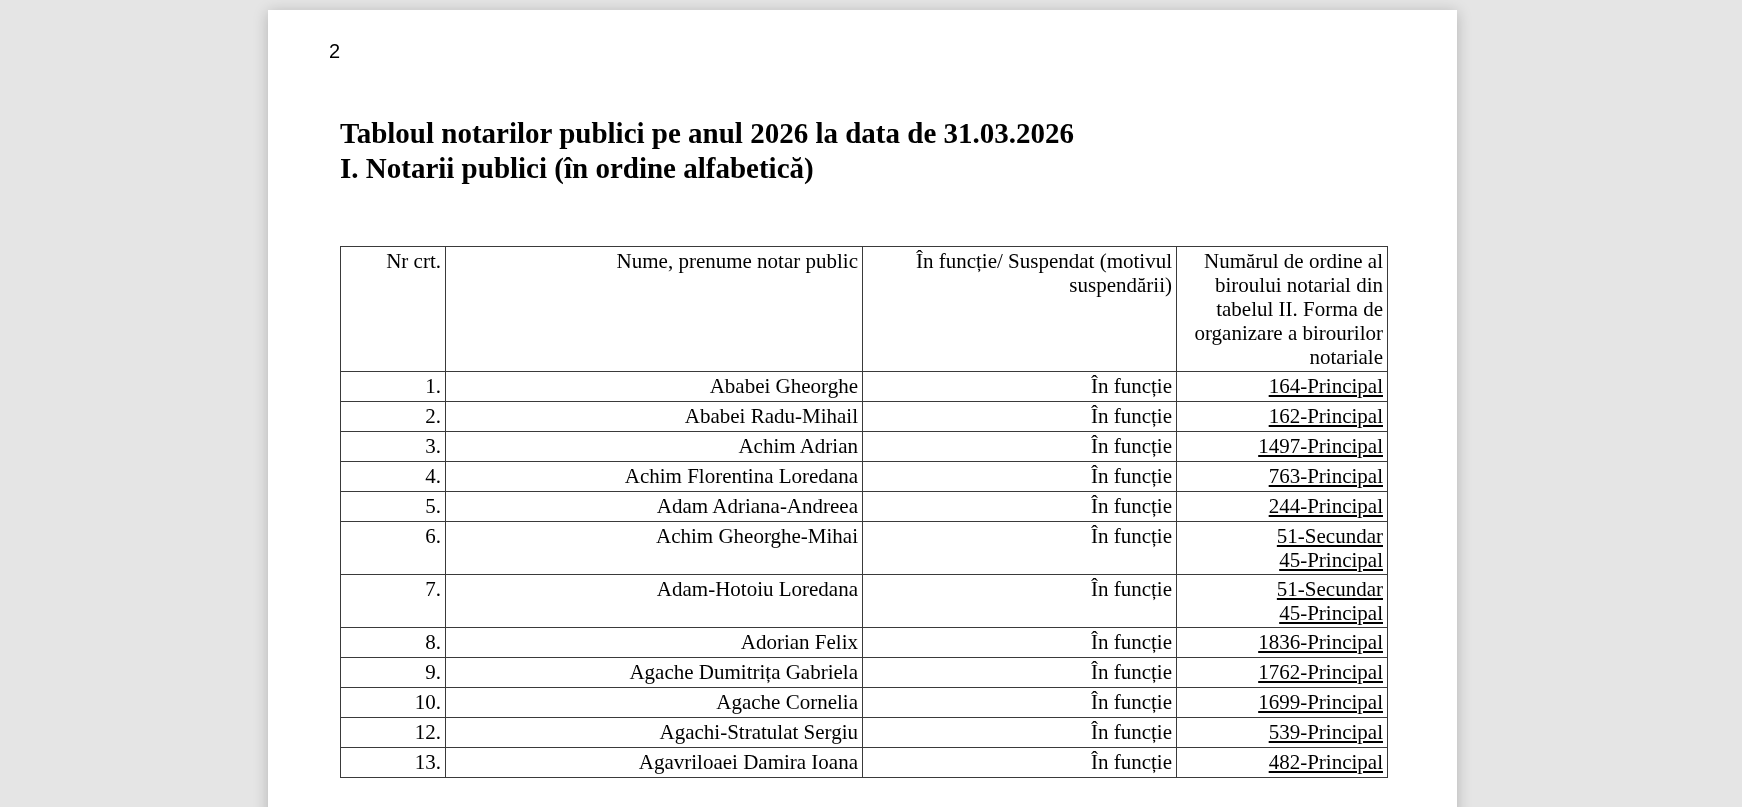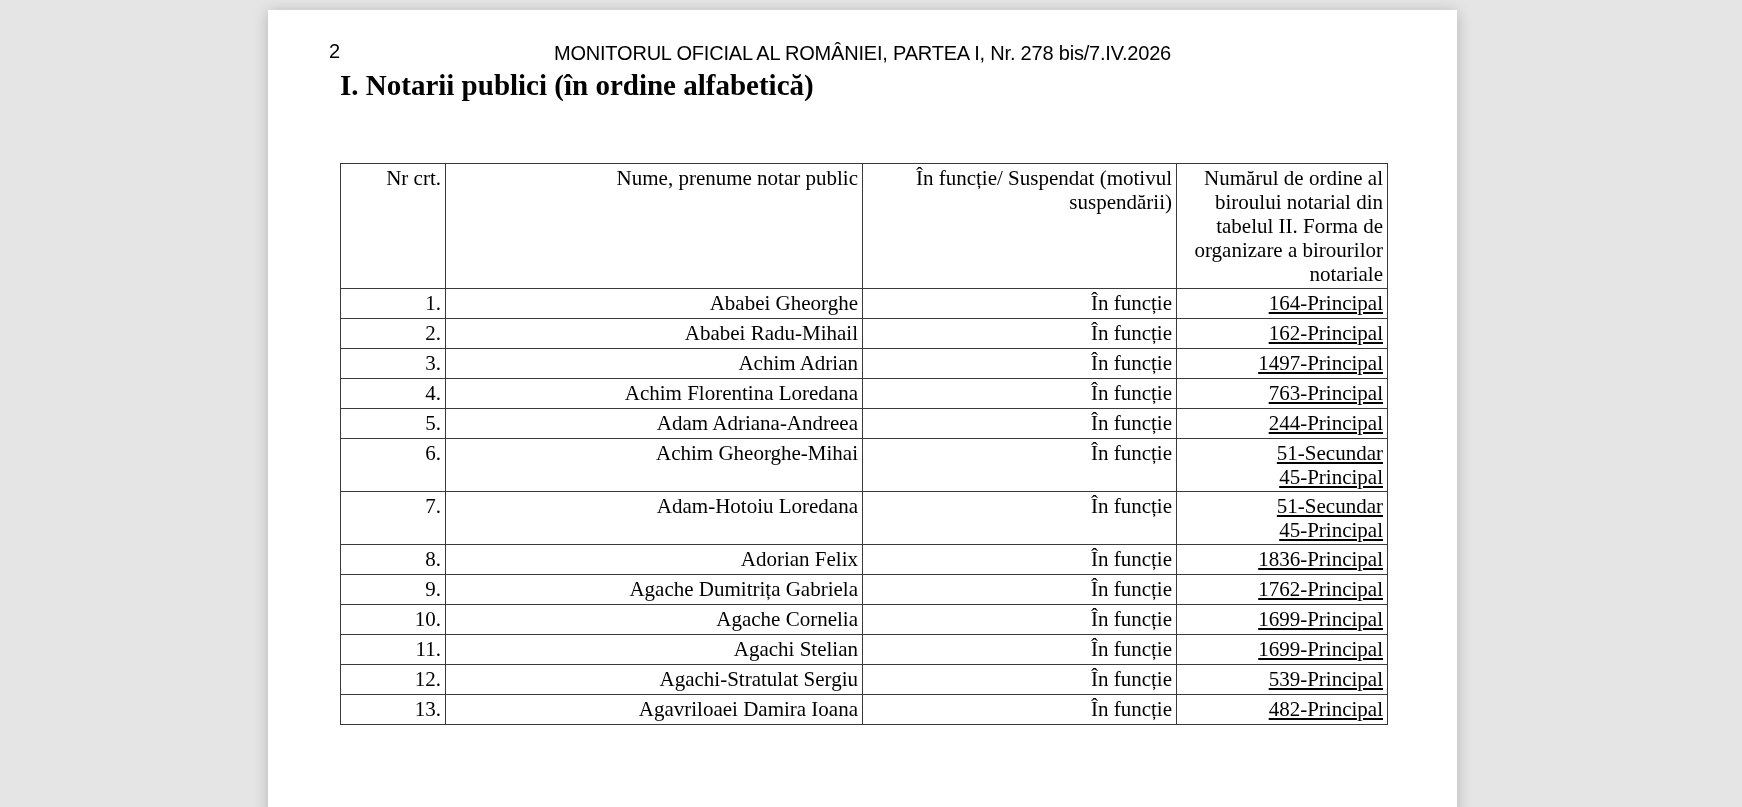--- a/index.html
+++ b/index.html
@@ -76,25 +76,25 @@
   .notary-table tbody tr { height: 30px; }
   .col-office { white-space: pre-line; text-decoration: underline; }
 </style>
 </head>
 <body>
 
 <div class="paper">
 
   <div class="page-header">
     <span class="page-number">2</span>
-    <div class="running-title">MONITORUL OFICIAL AL ROMÂNIEI, PARTEA I, Nr. 278 bis/7.IV.2026</div>
   </div>
 
   <div class="content">
 
+    <div class="doc-title">Tabloul notarilor publici pe anul 2026 la data de 31.03.2026</div>
 
     <div class="doc-subtitle">I. Notarii publici (în ordine alfabetică)</div>
 
     <table class="notary-table">
       <colgroup>
         <col class="c-nr">
           <col class="c-name">
           <col class="c-status">
           <col class="c-office">
       </colgroup>
@@ -163,26 +163,20 @@
             <td class="col-status">În funcție</td>
             <td class="col-office">1762-Principal</td>
           </tr>
           <tr>
             <td class="col-nr">10.</td>
             <td class="col-name">Agache Cornelia</td>
             <td class="col-status">În funcție</td>
             <td class="col-office">1699-Principal</td>
           </tr>
           <tr>
-            <td class="col-nr">11.</td>
-            <td class="col-name">Agachi Stelian</td>
-            <td class="col-status">În funcție</td>
-            <td class="col-office">1699-Principal</td>
-          </tr>
-          <tr>
             <td class="col-nr">12.</td>
             <td class="col-name">Agachi-Stratulat Sergiu</td>
             <td class="col-status">În funcție</td>
             <td class="col-office">539-Principal</td>
           </tr>
           <tr>
             <td class="col-nr">13.</td>
             <td class="col-name">Agavriloaei Damira Ioana</td>
             <td class="col-status">În funcție</td>
             <td class="col-office">482-Principal</td>

